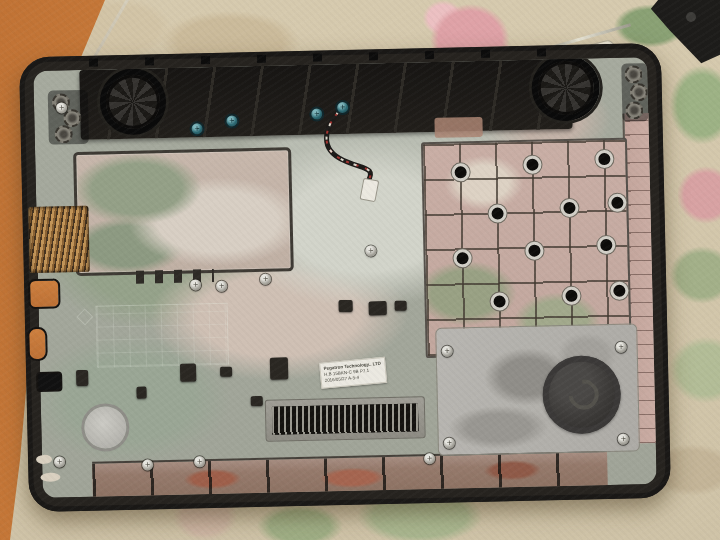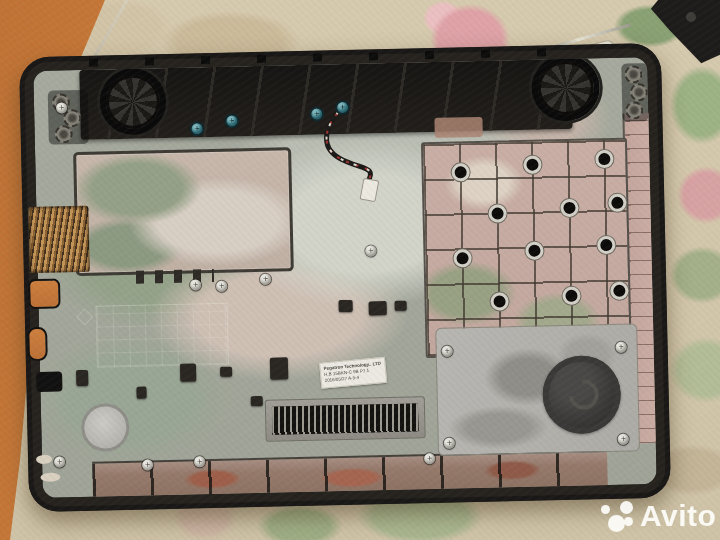--- a/index.html
+++ b/index.html
@@ -326,23 +326,14 @@
         <div class="dark-part" style="left: 210px; top: 330px; width: 12px; height: 10px;"></div>
         <div class="dark-part" style="left: 330px; top: 238px; width: 18px; height: 14px;"></div>
         <div class="dark-part" style="left: 300px; top: 236px; width: 14px; height: 12px;"></div>
         <div class="dark-part" style="left: 356px; top: 238px; width: 12px; height: 10px;"></div>
         <div class="dark-part" style="left: 36px; top: 300px; width: 12px; height: 16px;"></div>
       </div>
   </div>
 
   <div class="grain"></div>
 
-  <div class="wm">
-    <div class="wm-logo">
-      <i class="c1"></i>
-        <i class="c2"></i>
-        <i class="c3"></i>
-        <i class="c4"></i>
-    </div>
-    <div class="wm-text">Avito</div>
-  </div>
 
 </div>
 
 </body></html>

